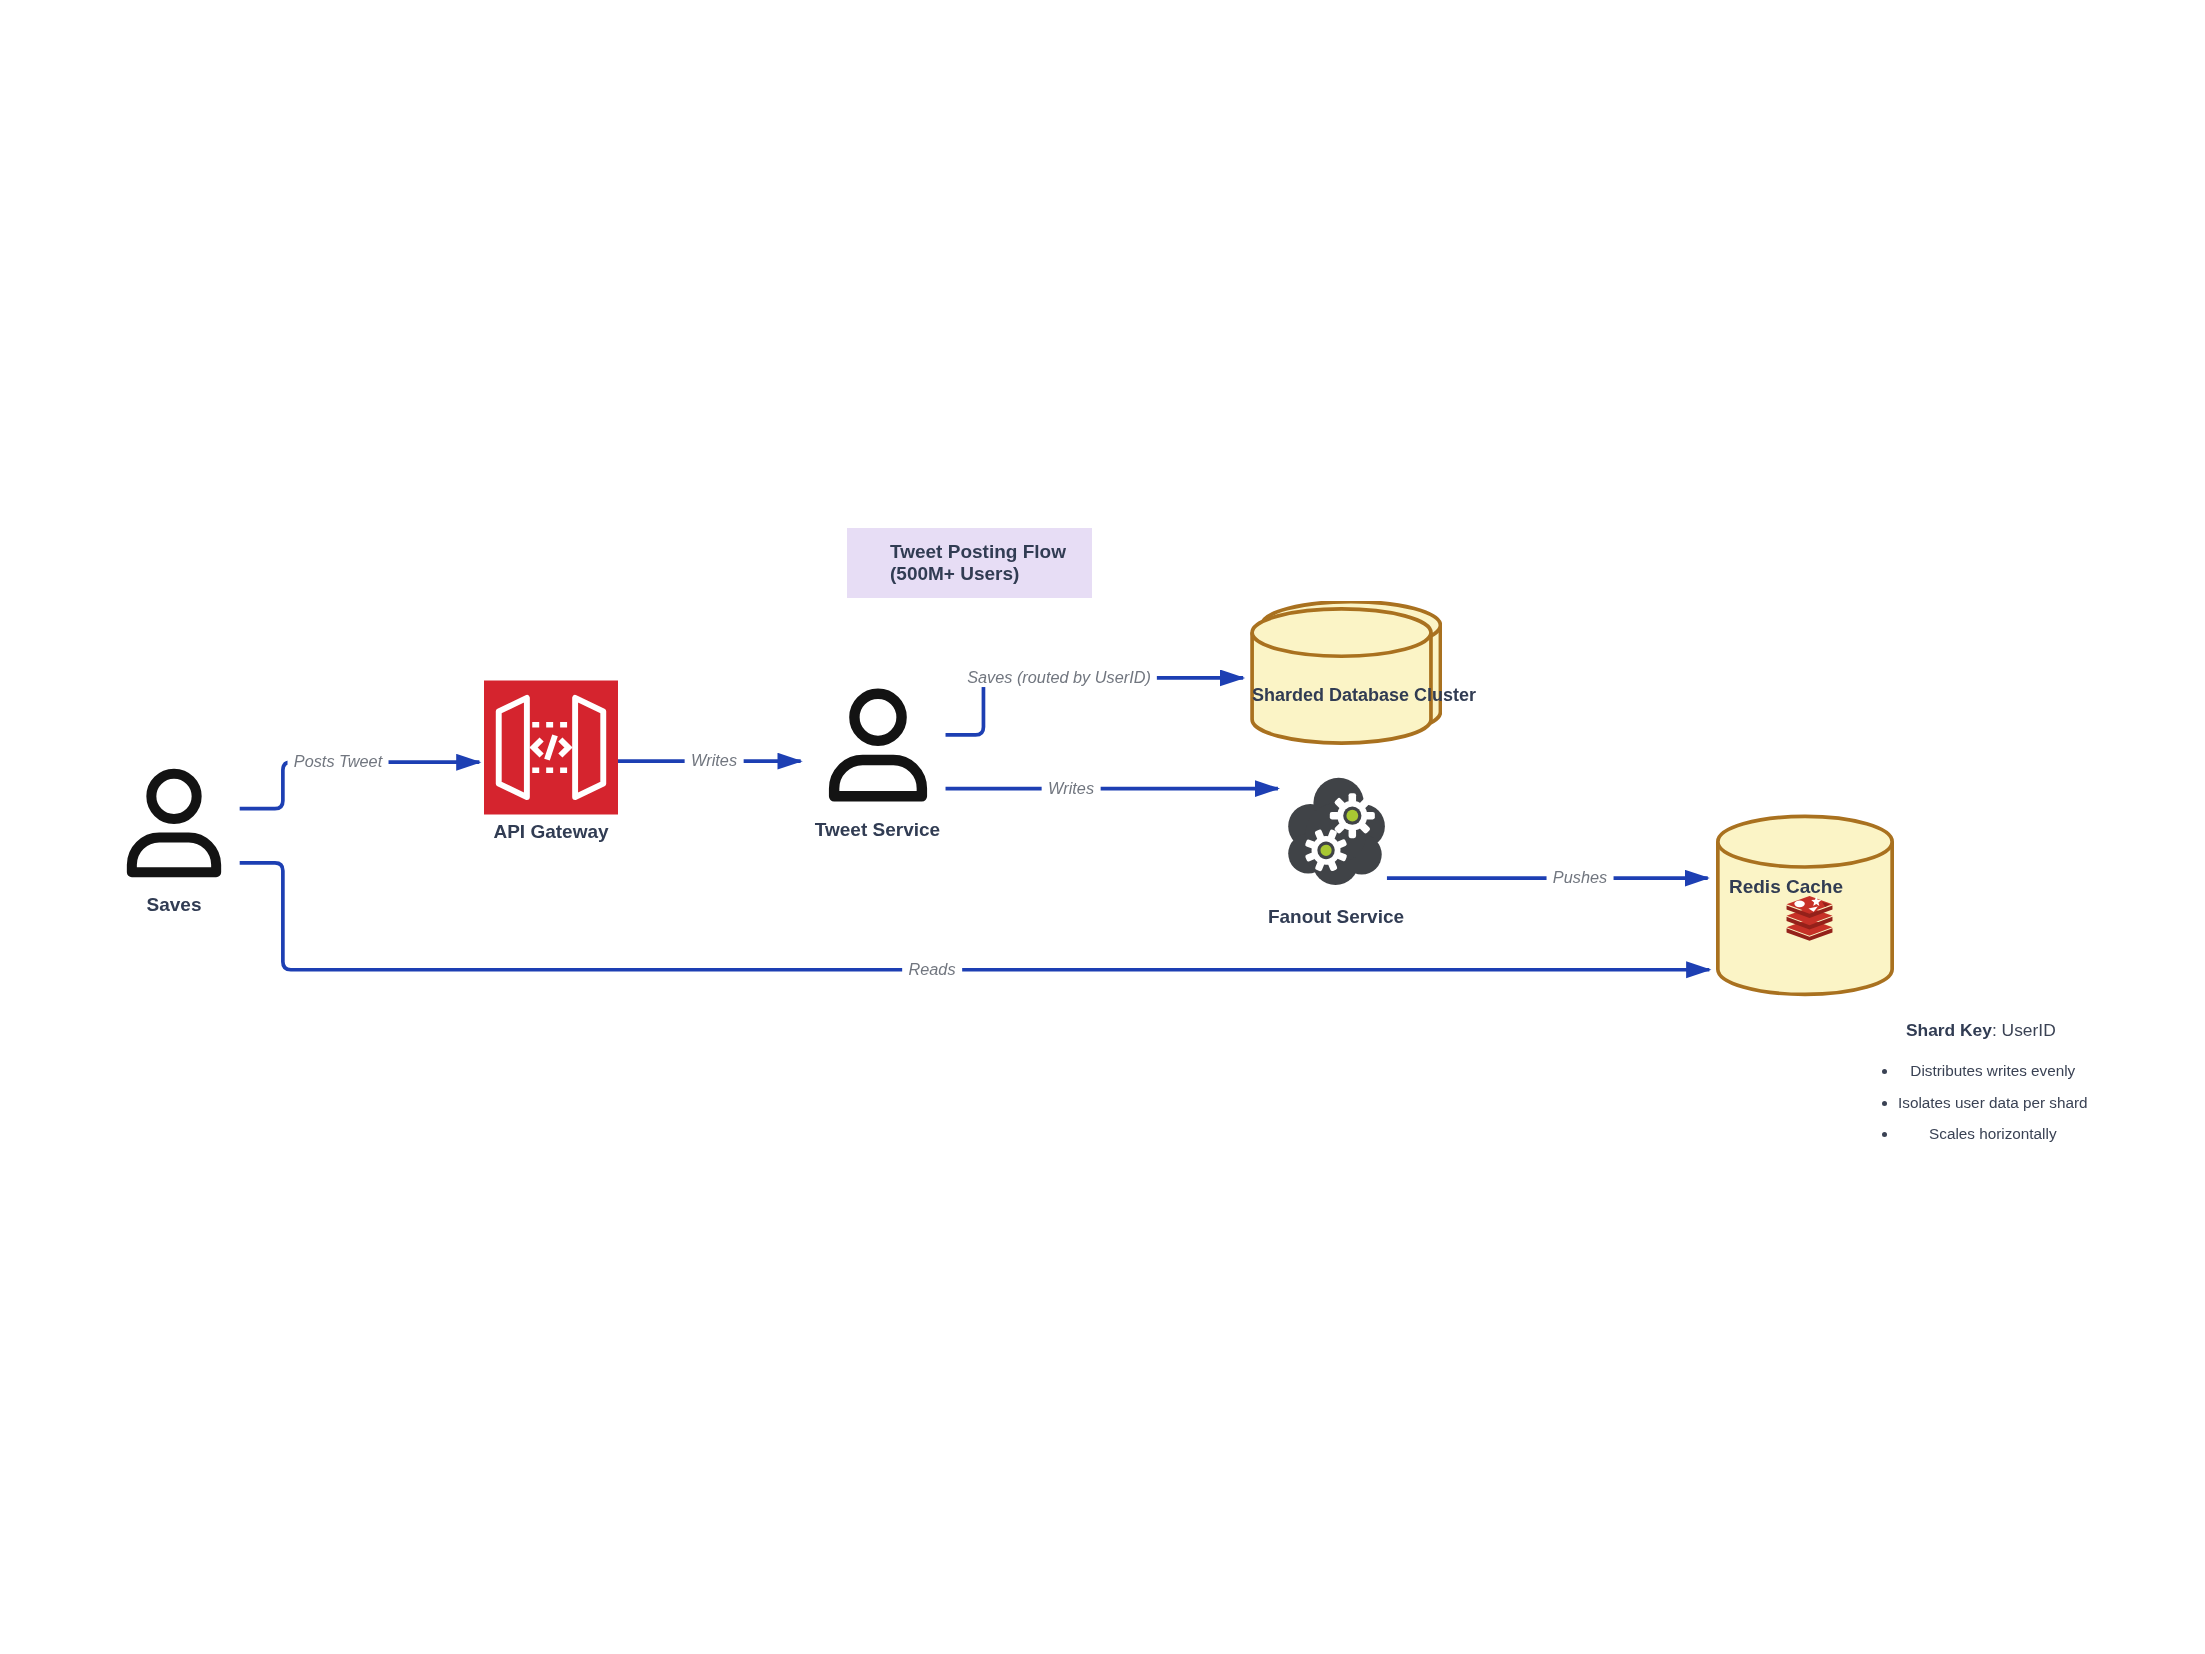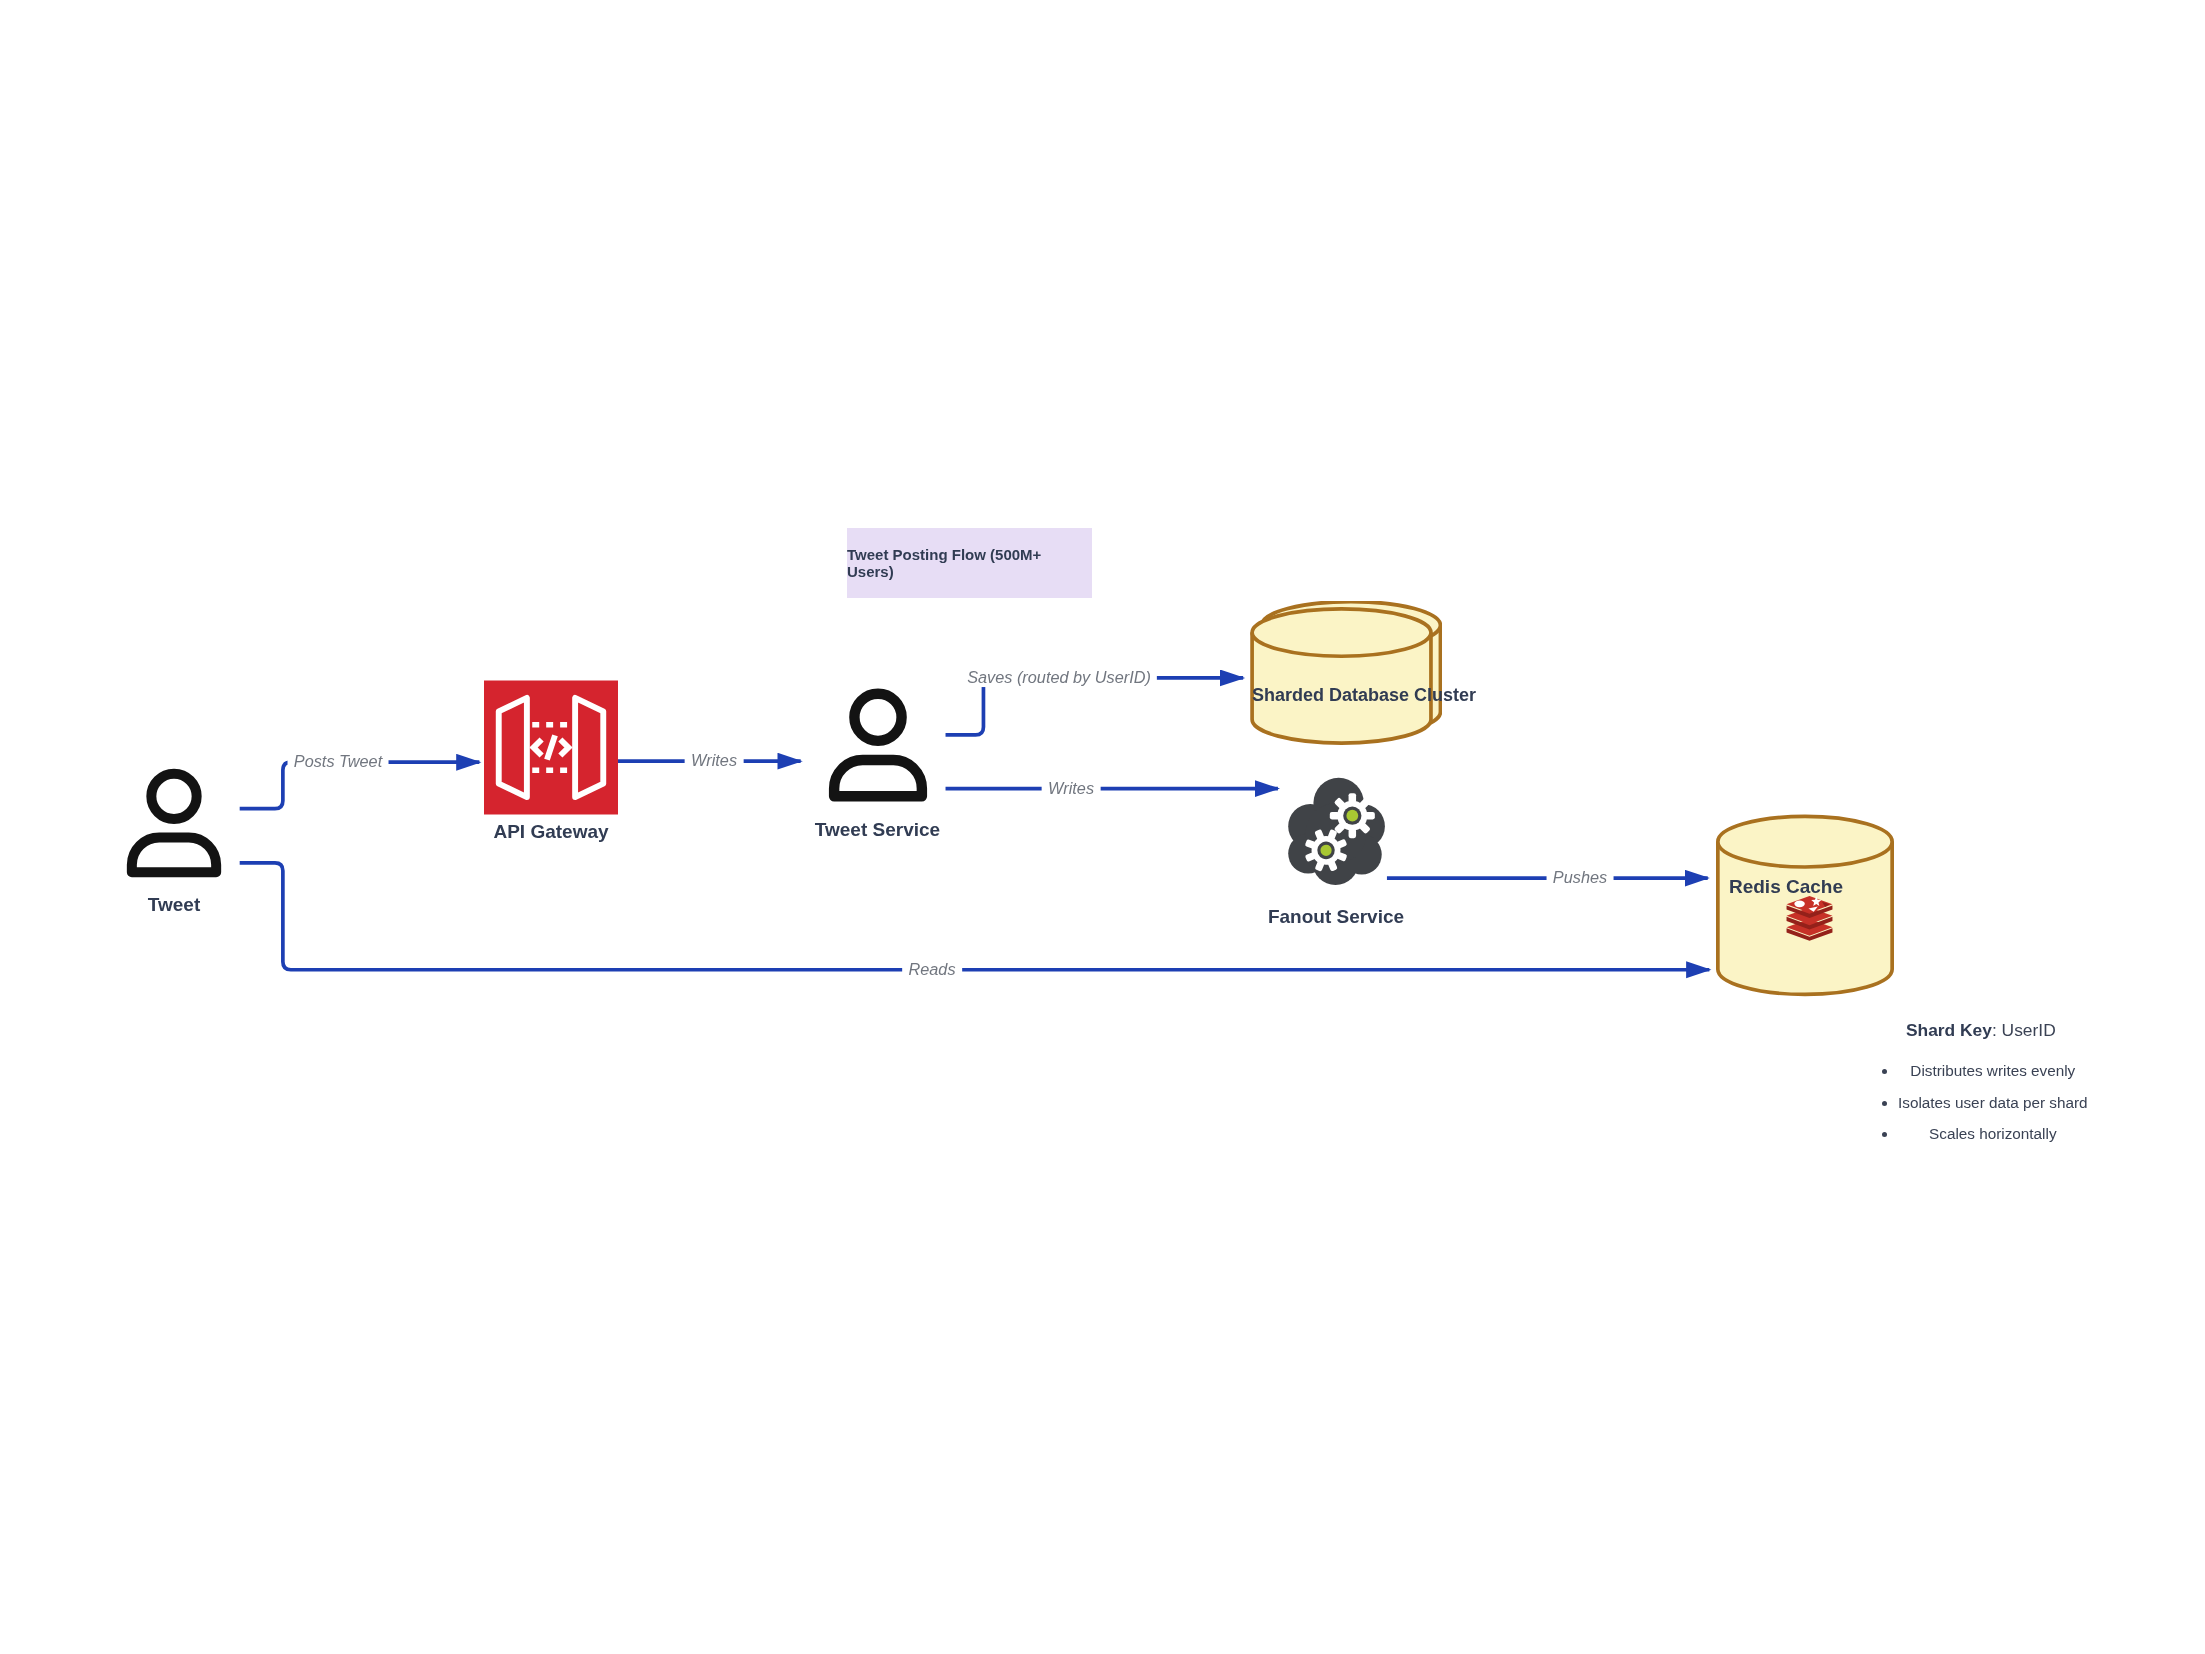--- a/index.html
+++ b/index.html
@@ -34,21 +34,21 @@
     font-style:italic;color:var(--label_gray);font-size:16.3px;
     background:#ffffff;padding:0 6.3px;white-space:nowrap;line-height:1.1;
   }
   .node-label{
     position:absolute;font-weight:700;color:var(--node_label);
     font-size:19px;text-align:center;white-space:nowrap;line-height:1.1;
   }
   .title-box{
     position:absolute;left:847px;top:528px;width:245px;height:70px;
     background:var(--title_bg);display:flex;align-items:center;justify-content:center;
-    font-weight:700;font-size:15px;color:var(--title_text);
+    font-weight:700;font-size:19px;color:var(--title_text);padding-left:43px;
   }
   .icon-wrap{position:absolute;}
   .in-shape-label{position:absolute;font-weight:700;color:var(--node_label);font-size:19px;text-align:center;white-space:nowrap;}
   .note{position:absolute;left:1874px;top:1020px;color:var(--note_text);text-align:center;}
   .note-heading{font-size:17.4px;color:var(--note_text);}
   .note-heading .bold{font-weight:700;color:var(--node_label);}
   .note ul{margin:18px 0 0 0;padding-left:24px;font-size:15.3px;}
   .note li{margin-bottom:8px;line-height:1.55;}
 </style>
 </head>
@@ -78,21 +78,21 @@
   <span class="edge-label" style="left:932px;top:970px;text-align:center;">Reads</span>
 
   <div class="title-box">Tweet Posting Flow (500M+ Users)</div>
 
   <div class="icon-wrap" style="left:125px;top:768px;width:98px;height:111px;">
     <svg viewBox="0 0 186 207" width="98" height="111">
       <circle cx="93" cy="52" r="43" fill="none" stroke="var(--icon_black)" stroke-width="19"></circle>
       <path d="M13,196 v-14 a52,52 0 0 1 52,-52 h56 a52,52 0 0 1 52,52 v14 z" fill="none" stroke="var(--icon_black)" stroke-width="19" stroke-linejoin="round"></path>
     </svg>
   </div>
-  <div class="node-label" style="left:125px;top:895px;width:98px;">Tweet</div>
+  <div class="node-label" style="left:125px;top:895px;width:98px;">Saves</div>
 
   <div class="icon-wrap" style="left:484px;top:680px;width:134px;height:135px;">
     <svg viewBox="0 0 100 100" width="134" height="135">
       <rect x="0" y="0" width="100" height="100" fill="var(--api_red)"></rect>
       <path d="M11,23 L32,13 V87 L11,77 Z" fill="none" stroke="#ffffff" stroke-width="4.4" stroke-linejoin="round"></path>
       <path d="M89,23 L68,13 V87 L89,77 Z" fill="none" stroke="#ffffff" stroke-width="4.4" stroke-linejoin="round"></path>
       <line x1="36" y1="33" x2="64" y2="33" stroke="#ffffff" stroke-width="4.2" stroke-dasharray="5.2 5.2"></line>
       <line x1="36" y1="67" x2="64" y2="67" stroke="#ffffff" stroke-width="4.2" stroke-dasharray="5.2 5.2"></line>
       <polyline points="43,44 37,50 43,56" fill="none" stroke="#ffffff" stroke-width="4.4"></polyline>
       <polyline points="57,44 63,50 57,56" fill="none" stroke="#ffffff" stroke-width="4.4"></polyline>

